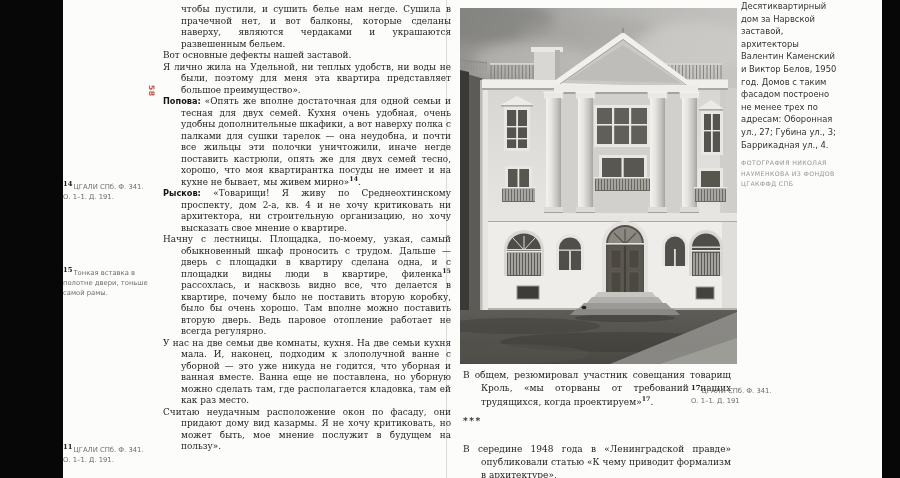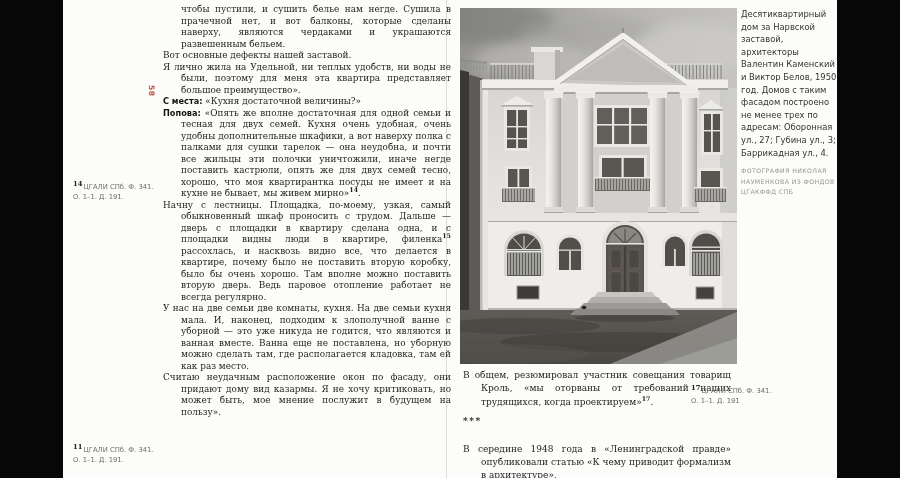--- a/index.html
+++ b/index.html
@@ -1,39 +1,39 @@
 <!DOCTYPE html>
 <html lang="ru"><head>
 <meta charset="utf-8">
 <style>
   html,body{margin:0;padding:0;background:#070707;}
   .stage{position:relative;width:900px;height:478px;background:#070707;overflow:hidden;
          font-family:"DejaVu Serif",serif;}
-  .page{position:absolute;left:63px;top:0;width:774px;height:478px;background:#fcfcfa;}
+  .page{position:absolute;left:63px;top:0;width:774px;height:478px;background:#fcfcfa;padding-left:45px;}
   .divider{position:absolute;left:383px;top:0;width:1px;height:478px;background:#dcdbd8;}
   .page-num{position:absolute;left:84px;top:85px;font:bold 7.5px "DejaVu Sans",sans-serif;
             color:#bf5149;writing-mode:vertical-rl;letter-spacing:.5px;}
   
   #left-col{position:absolute;left:100px;top:4px;width:288px;
             font:8.9px/11.5px "DejaVu Serif",serif;color:#201f1d;text-align:justify;}
   .para{margin:0;padding-left:18px;text-indent:-18px;text-align:justify;}
   .para.cont{text-indent:0;}
   .speaker{font:bold 8.2px "DejaVu Sans",sans-serif;color:#141311;}
   .supref{font-weight:bold;font-size:6.3px;vertical-align:super;line-height:0;}
   
-  .footnote{position:absolute;left:10px;width:90px;
+  .footnote{position:absolute;left:0;width:90px;
             font:6.8px/10px "DejaVu Sans",sans-serif;color:#6f6e6c;}
   .fn-num{font:bold 6.8px "DejaVu Serif",serif;color:#242320;vertical-align:super;margin-right:1px;}
   #fn14{top:180px;} #fn15{top:266px;} #fn16{top:443px;}
   #fn17{left:628px;top:384px;width:84px;}
   
   .photo{position:absolute;left:397px;top:8px;width:277px;height:356px;margin:0;}
   .photo svg{display:block;}
   
-  .caption{position:absolute;left:678px;top:8px;width:97px;
+  .caption{position:absolute;left:678px;top:0;width:97px;
            font:8.4px/12.6px "DejaVu Sans",sans-serif;color:#343330;}
   .credit{margin-top:7px;font-size:6.2px;line-height:10.6px;letter-spacing:.4px;color:#969591;}
   
   #right-col{position:absolute;left:400px;top:369px;width:268px;
              font:9px/13.4px "DejaVu Serif",serif;color:#201f1d;text-align:justify;}
   #right-col .sb{font-weight:bold;letter-spacing:1.5px;margin:6px 0 14px 0;
                  padding-left:0;text-indent:0;text-align:left;}
 </style>
 </head>
 <body>
@@ -42,29 +42,32 @@
   <div class="page">
 
     <div class="divider"></div>
 
     <div class="page-num">58</div>
 
     <div id="left-col">
         <p class="para cont">чтобы пустили, и сушить белье нам негде. Сушила в прачечной нет, и вот балконы, которые сделаны наверху, являются чердаками и украшаются развешенным бельем.</p>
         <p class="para">Вот основные дефекты нашей заставой.</p>
         <p class="para">Я лично жила на Удельной, ни теплых удобств, ни воды не были, поэтому для меня эта квартира представляет большое преимущество».</p>
-        <p class="para"><span class="speaker">С места:</span> «Кухня достаточной величины?»</p>
         <p class="para"><span class="speaker">Попова:</span> «Опять же вполне достаточная для одной семьи и тесная для двух семей. Кухня очень удобная, очень удобны дополнительные шкафики, а вот наверху полка с палками для сушки тарелок — она неудобна, и почти все жильцы эти полочки уничтожили, иначе негде поставить кастрюли, опять же для двух семей тесно, хорошо, что моя квартирантка посуды не имеет и на кухне не бывает, мы живем мирно»<sup class="supref">14</sup>.</p>
+        <p class="para"><span class="speaker">Рысков:</span> «Товарищи! Я живу по Среднеохтинскому проспекту, дом 2-а, кв. 4 и не хочу критиковать ни архитектора, ни строительную организацию, но хочу высказать свое мнение о квартире.</p>
         <p class="para">Начну с лестницы. Площадка, по-моему, узкая, самый обыкновенный шкаф проносить с трудом. Дальше — дверь с площадки в квартиру сделана одна, и с площадки видны люди в квартире, филенка<sup class="supref">15</sup> рассохлась, и насквозь видно все, что делается в квартире, почему было не поставить вторую коробку, было бы очень хорошо. Там вполне можно поставить вторую дверь. Ведь паровое отопление работает не всегда регулярно.</p>
-        <p class="para">У нас на две семьи две комнаты, кухня. На две семьи кухня мала. И, наконец, подходим к злополучной ванне с уборной — это уже никуда не годится, что являются и ванная вместе. Ванна еще не поставлена, но уборную можно сделать там, где располагается кладовка, там ей как раз место.</p>
+        <p class="para">У нас на две семьи две комнаты, кухня. На две семьи кухня мала. И, наконец, подходим к злополучной ванне с уборной — это уже никуда не годится, что уборная и ванная вместе. Ванна еще не поставлена, но уборную можно сделать там, где располагается кладовка, там ей как раз место.</p>
         <p class="para">Считаю неудачным расположение окон по фасаду, они придают дому вид казармы. Я не хочу критиковать, но может быть, мое мнение послужит в будущем на пользу».</p>
       </div>
 
     <div class="footnote" id="fn14">
       <span class="fn-num">14</span><span class="fn-text">ЦГАЛИ СПб. Ф. 341. О. 1–1. Д. 191.</span>
+    </div>
+    <div class="footnote" id="fn15">
+      <span class="fn-num">15</span><span class="fn-text">Тонкая вставка в полотне двери, тоньше самой рамы.</span>
     </div>
     <div class="footnote" id="fn16">
       <span class="fn-num">11</span><span class="fn-text">ЦГАЛИ СПб. Ф. 341. О. 1–1. Д. 191.</span>
     </div>
 
     <figure class="photo">
       <svg width="277" height="356" viewBox="0 0 277 356">
         <defs>
           <linearGradient id="skyG" x1="0" y1="0" x2="0.9" y2="0.5">
             <stop offset="0" stop-color="#8e8d8a"></stop>

